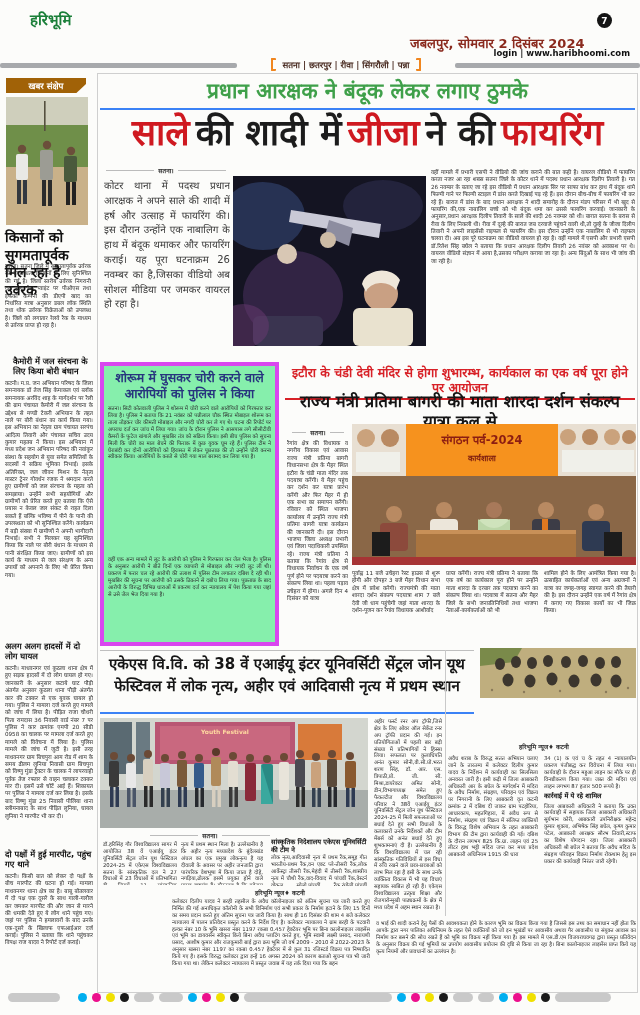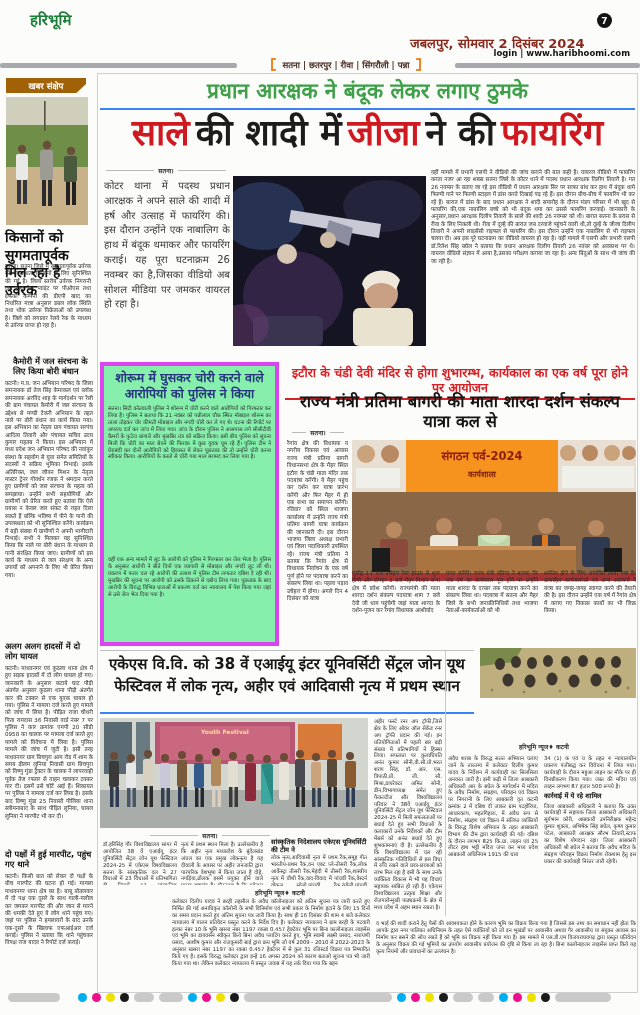--- a/index.html
+++ b/index.html
@@ -153,21 +153,21 @@
     <div class="xtiny j clip" style="height:96px;margin-top:3px">वहीं एक अन्य मामले में लूट के आरोपी को पुलिस ने गिरफ्तार कर जेल भेजा है। पुलिस के अनुसार आरोपी ने बीते दिनों एक व्यापारी से मोबाइल और नगदी लूट ली थी। प्रकरण में फरार चल रहे आरोपी की तलाश में पुलिस टीम लगातार दबिश दे रही थी। मुखबिर की सूचना पर आरोपी को उसके ठिकाने से दबोच लिया गया। पूछताछ के बाद आरोपी के विरुद्ध विभिन्न धाराओं में प्रकरण दर्ज कर न्यायालय में पेश किया गया जहां से उसे जेल भेज दिया गया है।</div>
   </div>
 
   <div class="abs redsub" style="left:285px;top:365px;width:350px">इटौरा के चंडी देवी मंदिर से होगा शुभारम्भ, कार्यकाल का एक वर्ष पूरा होने पर आयोजन</div>
   <div class="abs yhl" style="left:285px;top:392px;width:350px">राज्य मंत्री प्रतिमा बागरी की माता शारदा दर्शन संकल्प यात्रा कल से</div>
   <div class="abs dl" style="left:292px;top:428px;width:52px">
       <span>सतना।</span>
     </div>
   <div class="abs tiny j clip" style="left:287px;top:440px;width:61px;height:204px">रैगांव क्षेत्र की विधायक व नगरीय विकास एवं आवास राज्य मंत्री प्रतिमा बागरी विधानसभा क्षेत्र के मैहर स्थित इटौरा के चंडी माता मंदिर तक पदयात्रा करेंगी। ये मैहर पहुंच कर दर्शन कर यात्रा प्रारंभ करेंगी और फिर मैहर में ही एक सभा का समापन करेंगी। रविवार को स्थित भाजपा कार्यालय में उन्होंने राज्य मंत्री प्रतिमा बागरी यात्रा कार्यक्रम की जानकारी दी। इस दौरान भाजपा जिला अध्यक्ष प्रभारी एवं जिला पदाधिकारी उपस्थित रहे। राज्य मंत्री प्रतिमा ने बताया कि रैगांव क्षेत्र से विधायक निर्वाचन के एक वर्ष पूर्ण होने पर पदयात्रा करने का संकल्प लिया था। पहला पड़ाव उचेहरा में होगा। अगले दिन 4 दिसंबर को यात्रा</div>
 
-  <div class="abs" style="left:352px;top:440px;width:284px;height:179px">
+  <div class="abs" style="left:352px;top:424px;width:284px;height:179px">
     <svg width="284" height="141" viewBox="0 0 284 141" preserveAspectRatio="none">
       <rect width="284" height="141" fill="#8a6747"></rect>
       <rect width="284" height="52" fill="#e8dfd2"></rect>
       <rect x="54" width="152" height="52" fill="#f6921e"></rect>
       <circle cx="14" cy="14" r="9" fill="#caa27c"></circle>
         <circle cx="38" cy="14" r="9" fill="#b98a62"></circle>
       <circle cx="216" cy="13" r="8" fill="#caa27c"></circle>
         <circle cx="238" cy="13" r="8" fill="#b98a62"></circle>
         <circle cx="260" cy="13" r="8" fill="#caa27c"></circle>
         <circle cx="277" cy="13" r="7" fill="#b98a62"></circle>

